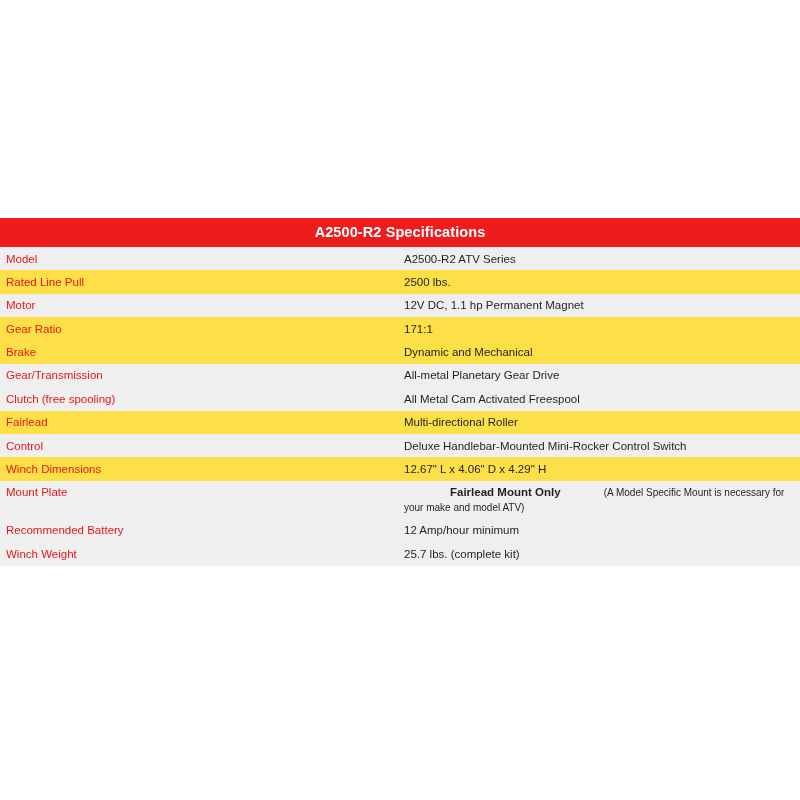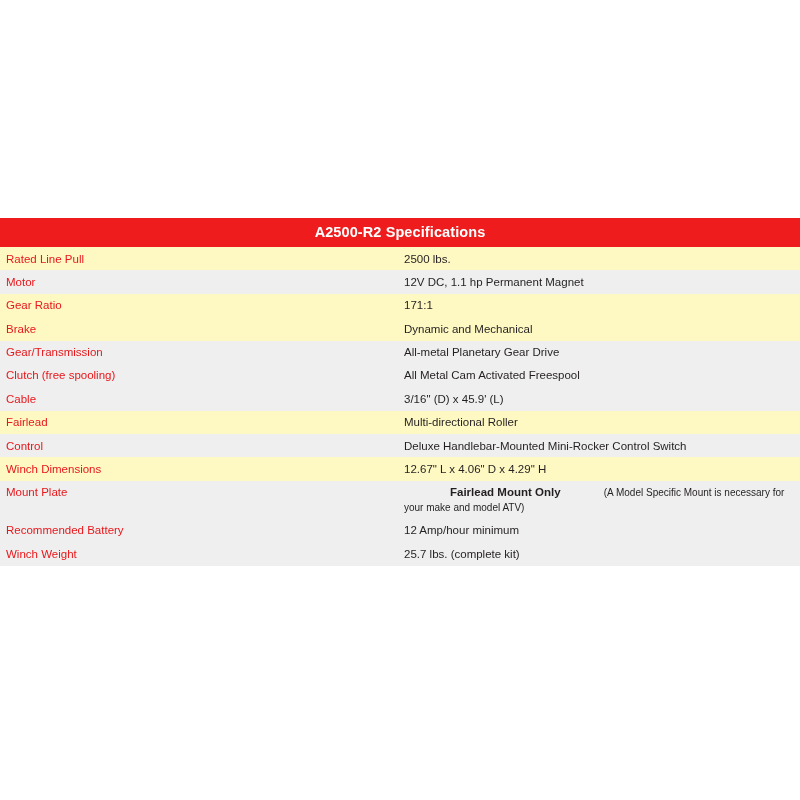--- a/index.html
+++ b/index.html
@@ -33,21 +33,21 @@
     padding: 6px 0 7px 0;
     letter-spacing: 0.1px;
   }
   tr.spec-row td {
     font-size: 11.5px;
     padding: 4.5px 0 4.5px 0;
     vertical-align: top;
     line-height: 1.25;
   }
   tr.odd td { background: #efefef; }
-  tr.even td { background: #fef9c3; margin-top: 29px; }
+  tr.even td { background: #fde047; margin-top: 29px; }
   td.label {
     color: #e8171b;
     width: 140px;
     padding-left: 6px !important;
     font-weight: normal;
   }
   td.value {
     color: #231f20;
     padding-left: 4px !important;
   }
@@ -59,20 +59,24 @@
 </style>
 </head>
 <body>
 
 <div class="spec-wrapper">
   <table class="spec-table">
     <tbody>
       <tr class="title-row">
         <td colspan="2">A2500-R2 Specifications</td>
       </tr>
+    <tr class="spec-row odd">
+          <td class="label">Model</td>
+          <td class="value"><span>A2500-R2 ATV Series</span></td>
+        </tr>
         <tr class="spec-row even">
           <td class="label">Rated Line Pull</td>
           <td class="value"><span>2500 lbs.</span></td>
         </tr>
         <tr class="spec-row odd">
           <td class="label">Motor</td>
           <td class="value"><span>12V DC, 1.1 hp Permanent Magnet</span></td>
         </tr>
         <tr class="spec-row even">
           <td class="label">Gear Ratio</td>
@@ -82,24 +86,20 @@
           <td class="label">Brake</td>
           <td class="value"><span>Dynamic and Mechanical</span></td>
         </tr>
         <tr class="spec-row odd">
           <td class="label">Gear/Transmission</td>
           <td class="value"><span>All-metal Planetary Gear Drive</span></td>
         </tr>
         <tr class="spec-row odd">
           <td class="label">Clutch (free spooling)</td>
           <td class="value"><span>All Metal Cam Activated Freespool</span></td>
-        </tr>
-        <tr class="spec-row odd">
-          <td class="label">Cable</td>
-          <td class="value"><span>3/16" (D) x 45.9' (L)</span></td>
         </tr>
         <tr class="spec-row even">
           <td class="label">Fairlead</td>
           <td class="value"><span>Multi-directional Roller</span></td>
         </tr>
         <tr class="spec-row odd">
           <td class="label">Control</td>
           <td class="value"><span>Deluxe Handlebar-Mounted Mini-Rocker Control Switch</span></td>
         </tr>
         <tr class="spec-row even">

